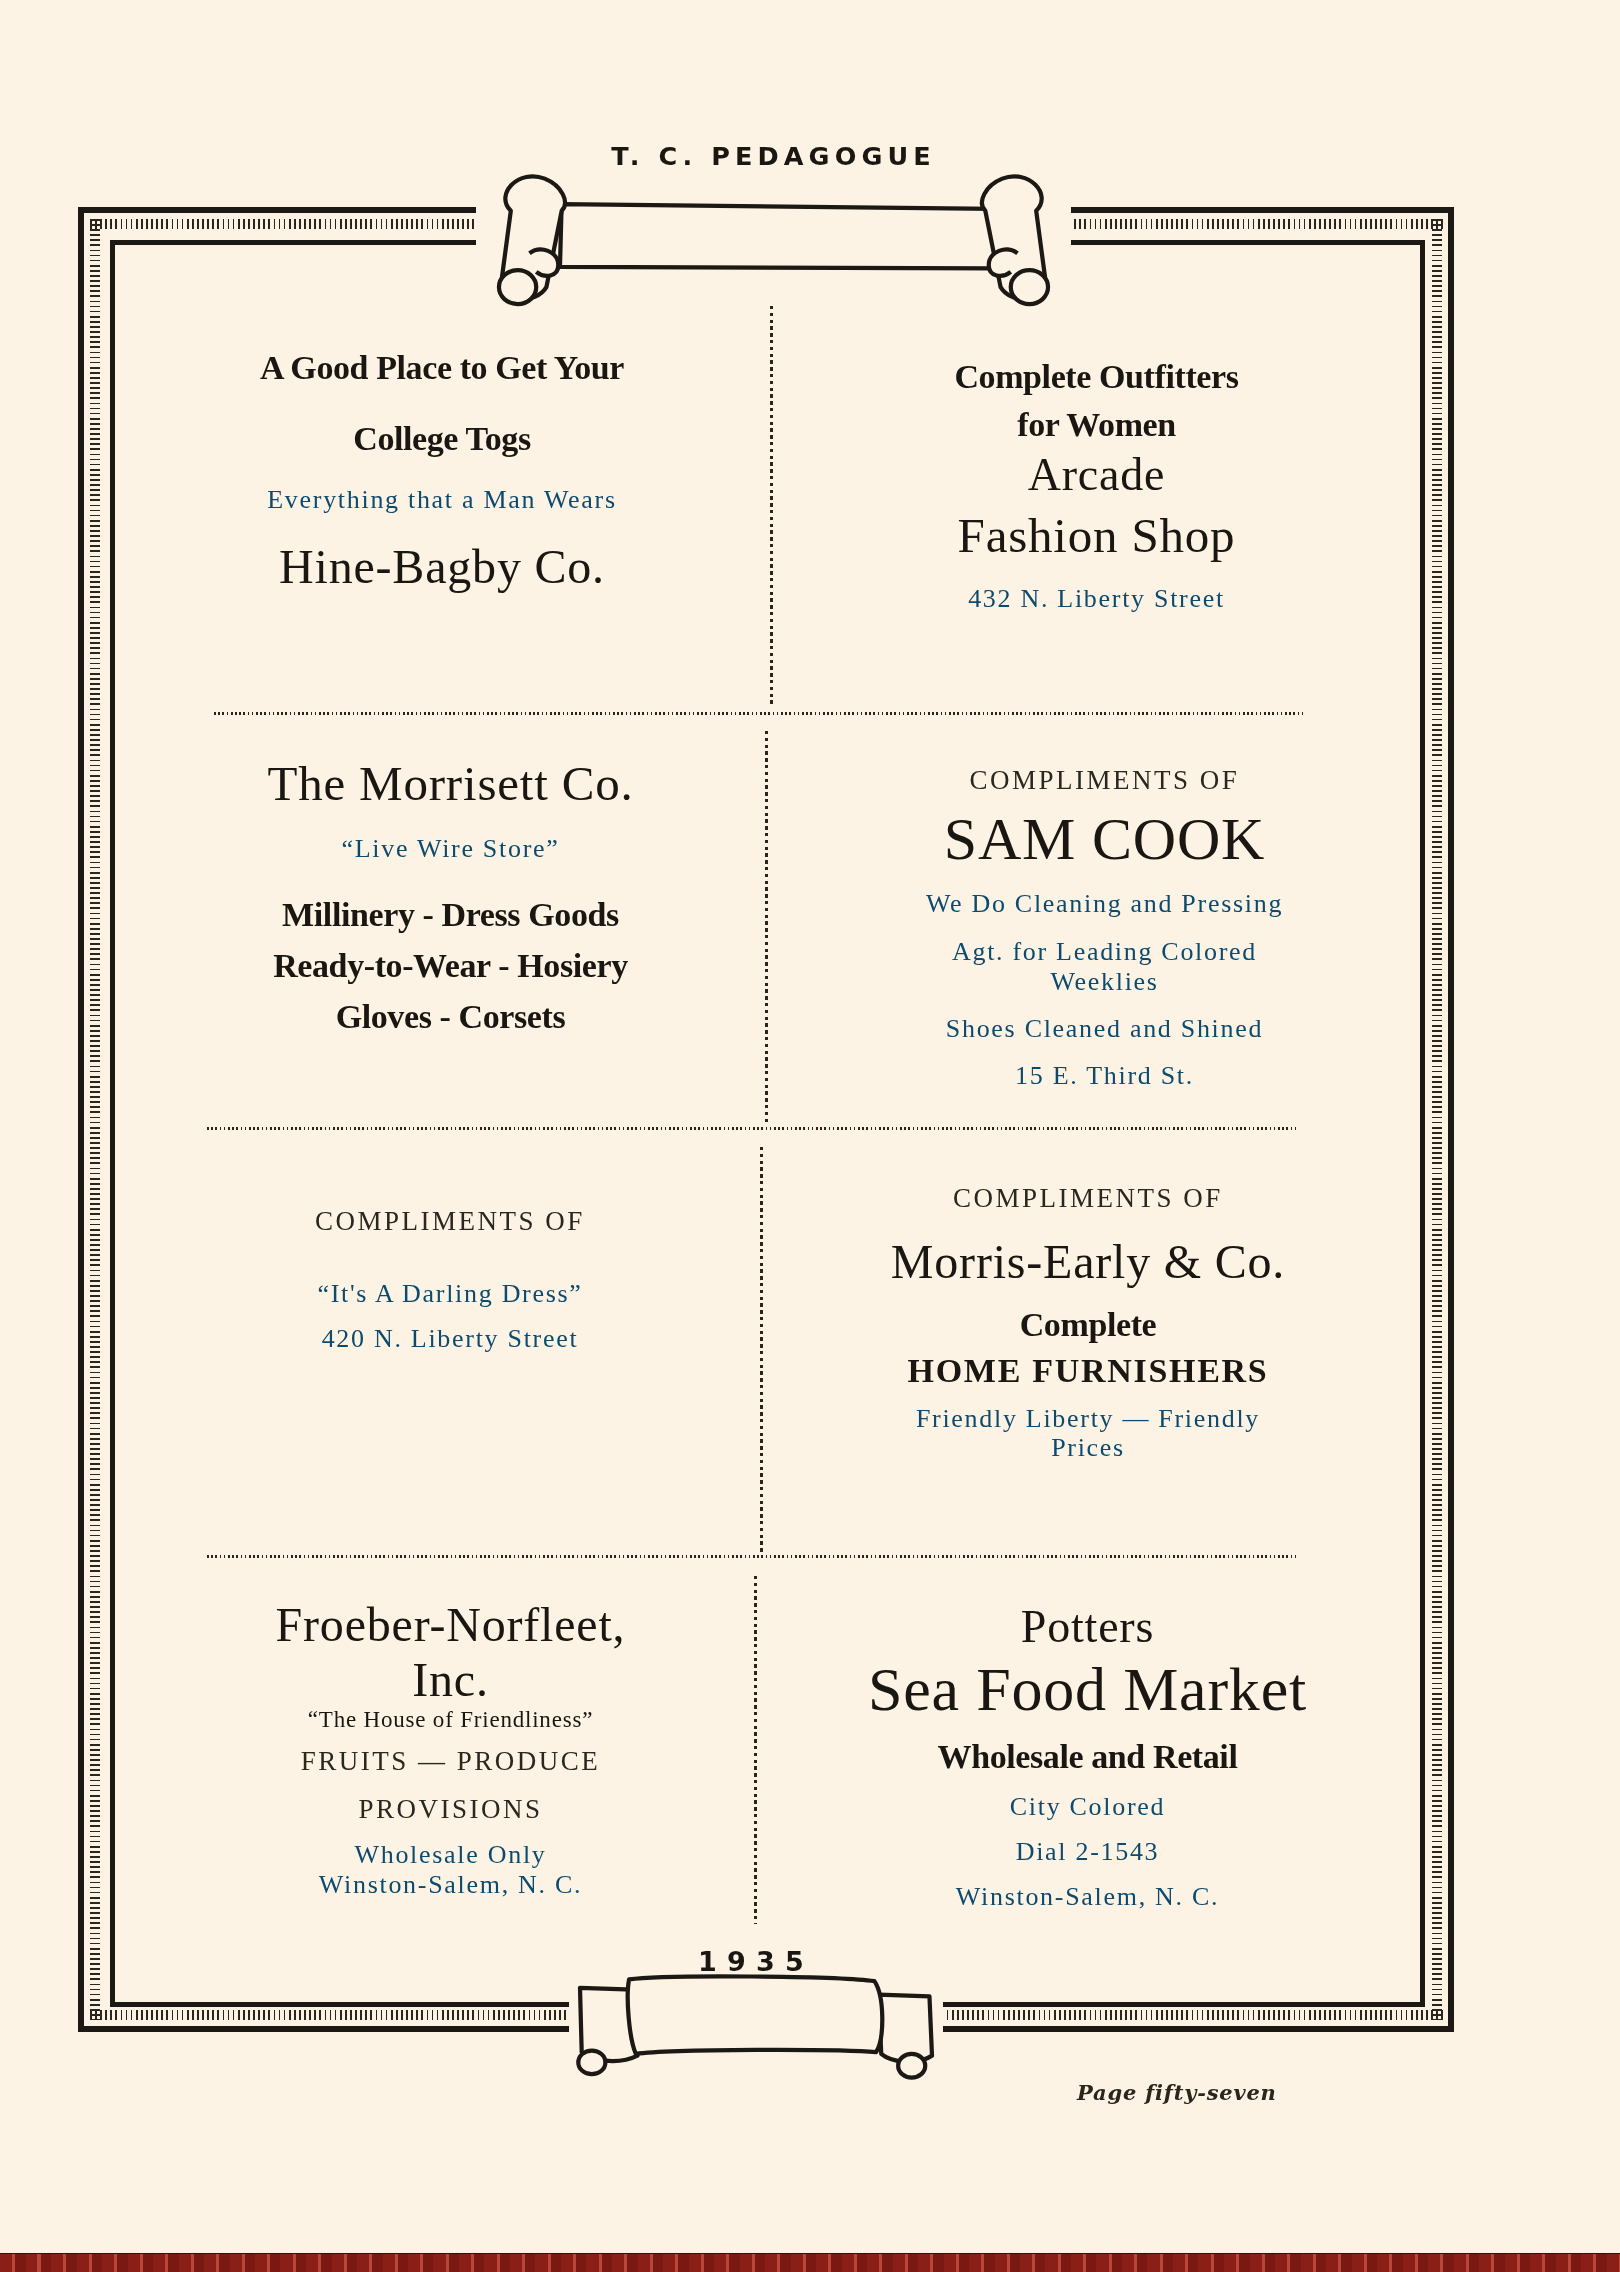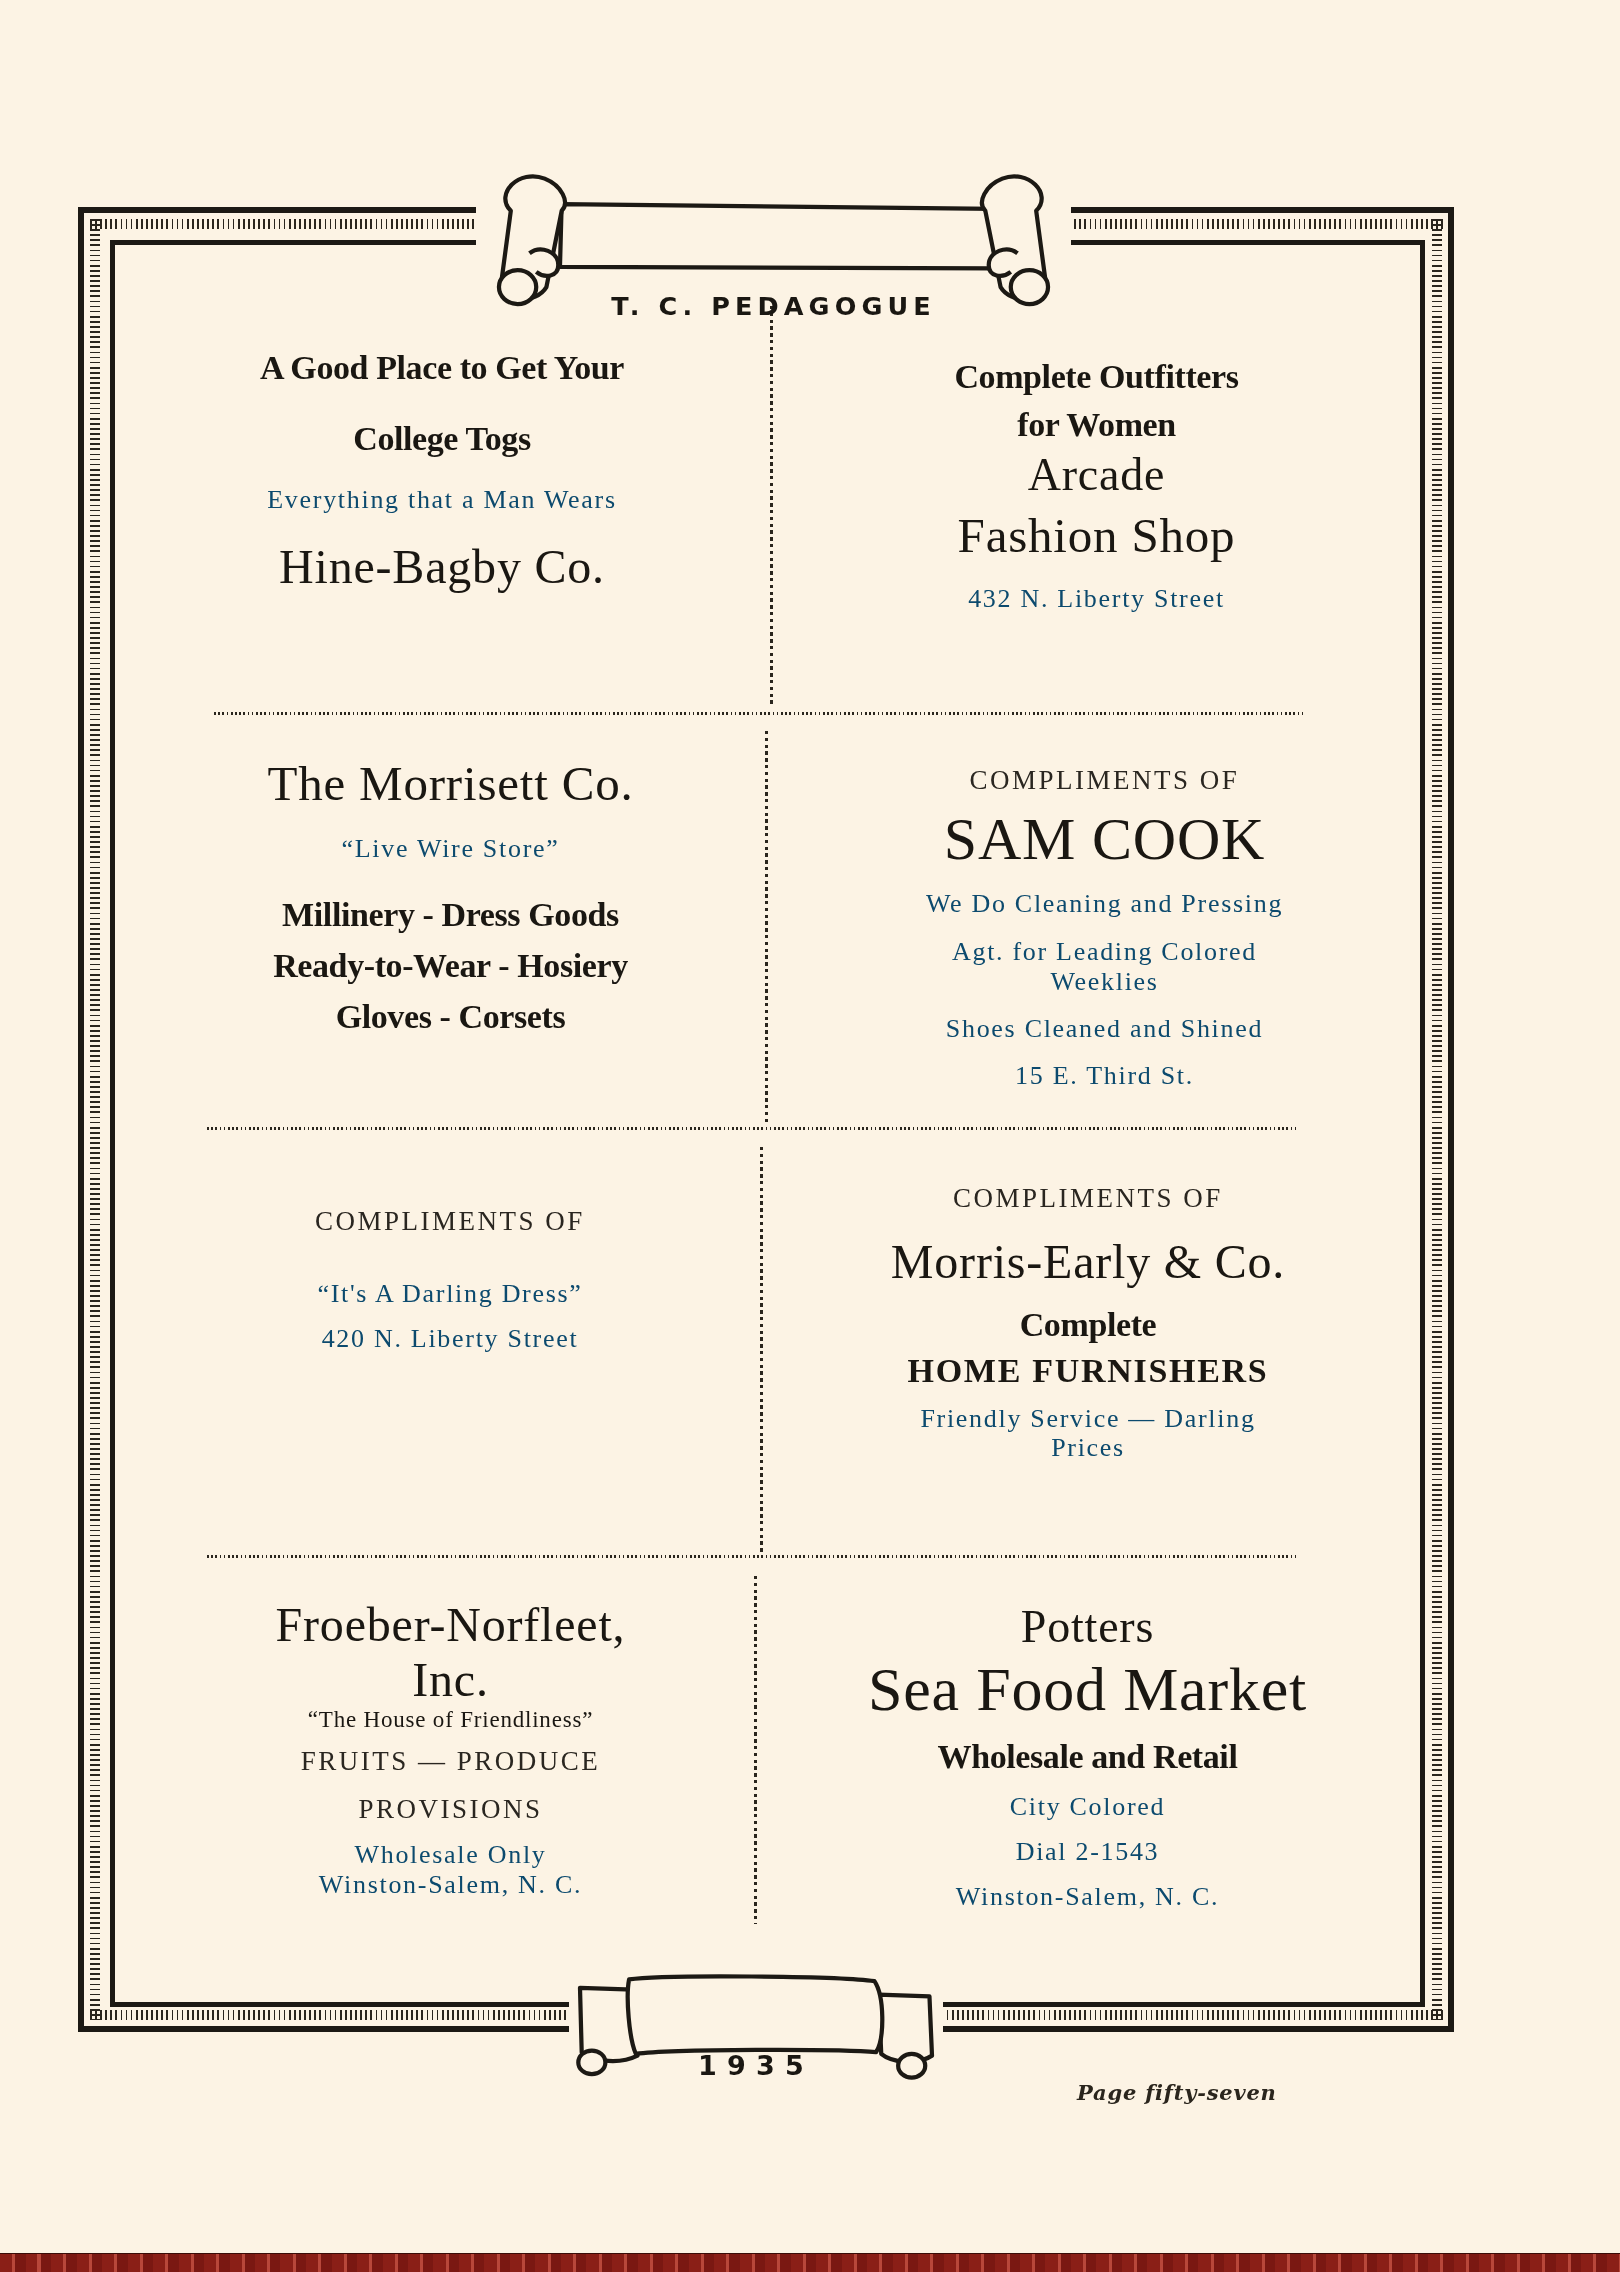--- a/index.html
+++ b/index.html
@@ -22,21 +22,21 @@
   .tick-h, .tick-v { position: absolute; }
   .tick-h { height: 10.2px; background: repeating-linear-gradient(90deg, #2a251d 0 1.7px, transparent 1.7px 5.1px); }
   .tick-v { width: 10.2px; background: repeating-linear-gradient(180deg, #2a251d 0 1.7px, transparent 1.7px 5.1px); }
   .frame-inner {
     position: absolute; left: 110px; top: 240px; width: 1315px; height: 1767px;
     border: 5.1px solid #1c1914; box-sizing: border-box;
   }
   
   .banner {
     position: absolute; background: #fcf3e4;
-    display: flex; align-items: flex-end; justify-content: center;
+    display: flex; align-items: flex-start; justify-content: center;
   }
   .banner-top { left: 476px; top: 160px; width: 595px; height: 161px; }
   .banner-bottom { left: 569px; top: 1971px; width: 374px; height: 110px; }
   .banner svg { position: absolute; left: 0; top: 0; }
   .banner-text {
     position: relative; z-index: 2;
     font-family: "DejaVu Sans", sans-serif; font-weight: bold;
     letter-spacing: 5.1px; color: #1a1712;
   }
   .banner-top .banner-text { font-size: 25.5px; margin-top: -18.7px; }
@@ -149,21 +149,21 @@
   <div class="small-caps-light">COMPLIMENTS OF</div>
   <div class="light" style="margin-top:42px;">“It's A Darling Dress”</div>
   <div class="light" style="margin-top:15.3px;">420 N. Liberty Street</div>
 </div>
 
 <div class="ad" style="left:816px; top:1183px; width:544px;">
   <div class="small-caps-light">COMPLIMENTS OF</div>
   <div class="big" style="font-size:48px; margin-top:20.4px;">Morris-Early &amp; Co.</div>
   <div class="bold-cond" style="margin-top:15.3px;">Complete</div>
   <div class="bold-cond" style="margin-top:6.8px; letter-spacing:1.7px;">HOME FURNISHERS</div>
-  <div class="light" style="margin-top:13.6px;">Friendly Service — Darling</div>
+  <div class="light" style="margin-top:13.6px;">Friendly Liberty — Friendly</div>
   <div class="light">Prices</div>
 </div>
 
 <div class="ad" style="left:187px; top:1597px; width:527px;">
   <div class="big" style="font-size:48px;">Froeber-Norfleet,</div>
   <div class="big" style="font-size:48px;">Inc.</div>
   <div class="mid" style="font-size:23px; letter-spacing:0.8px;">“The House of Friendliness”</div>
   <div class="small-caps-light" style="margin-top:12px;">FRUITS — PRODUCE</div>
   <div class="small-caps-light" style="margin-top:17px;">PROVISIONS</div>
   <div class="light" style="margin-top:15.3px;">Wholesale Only</div>

